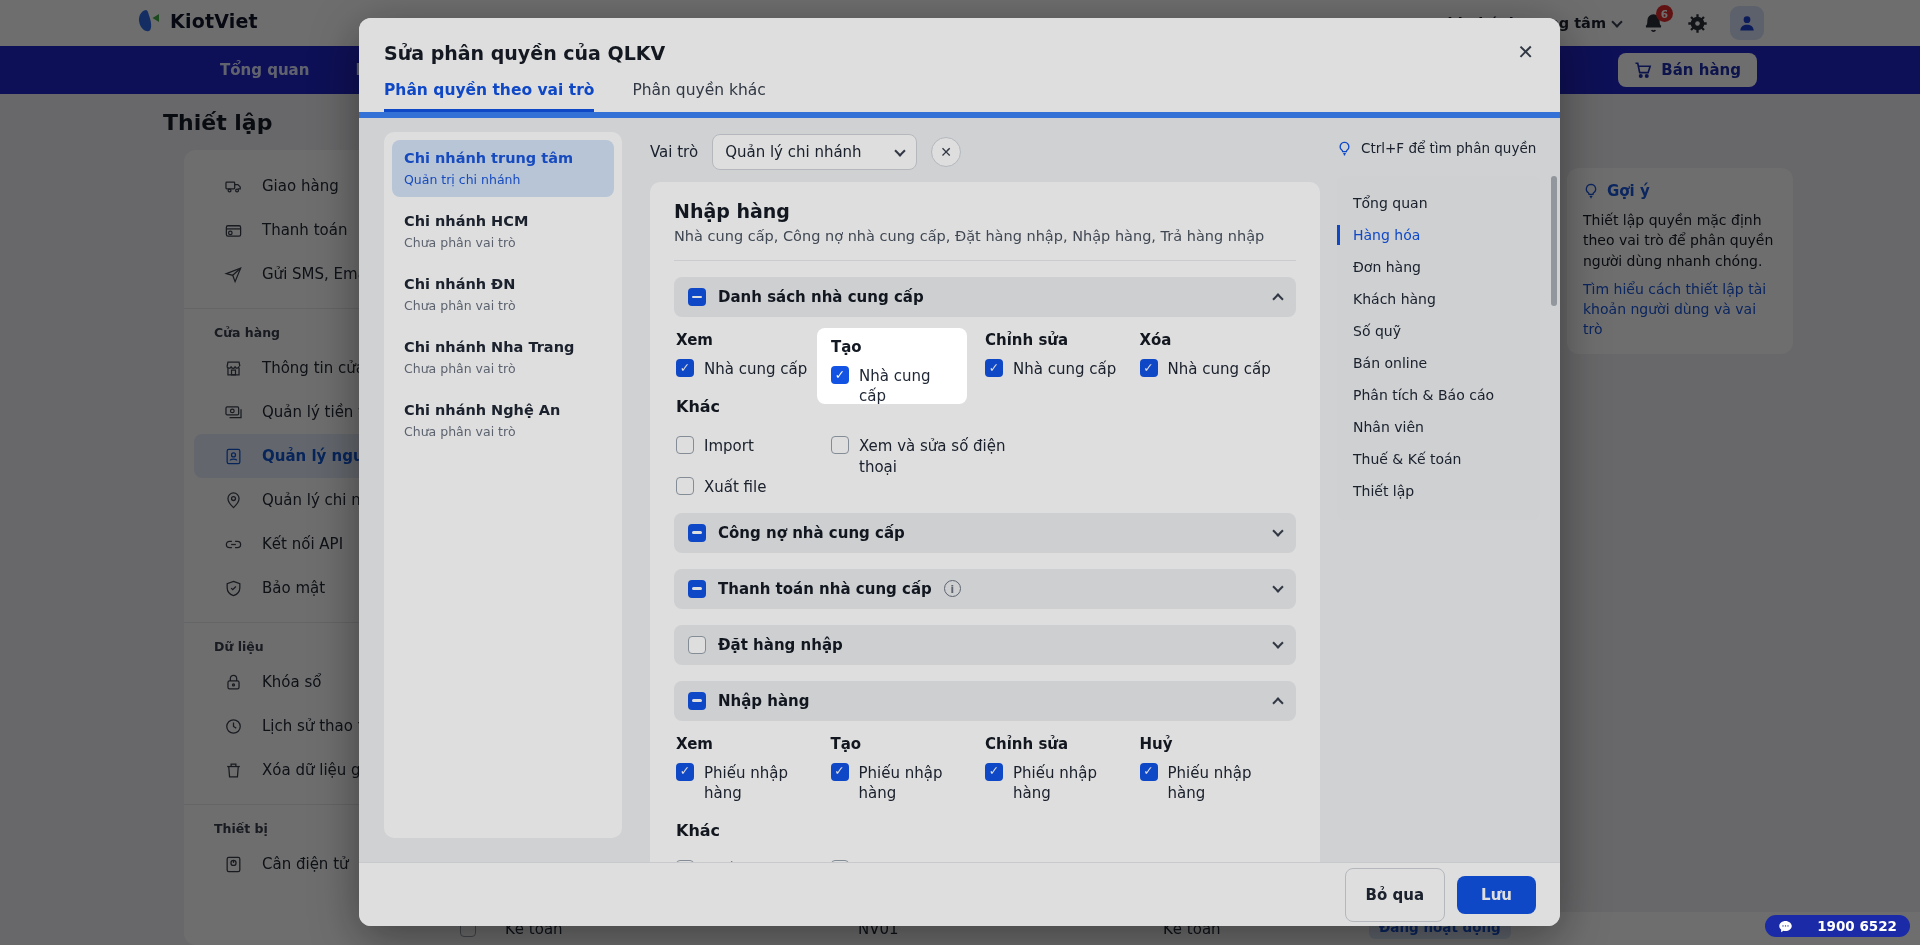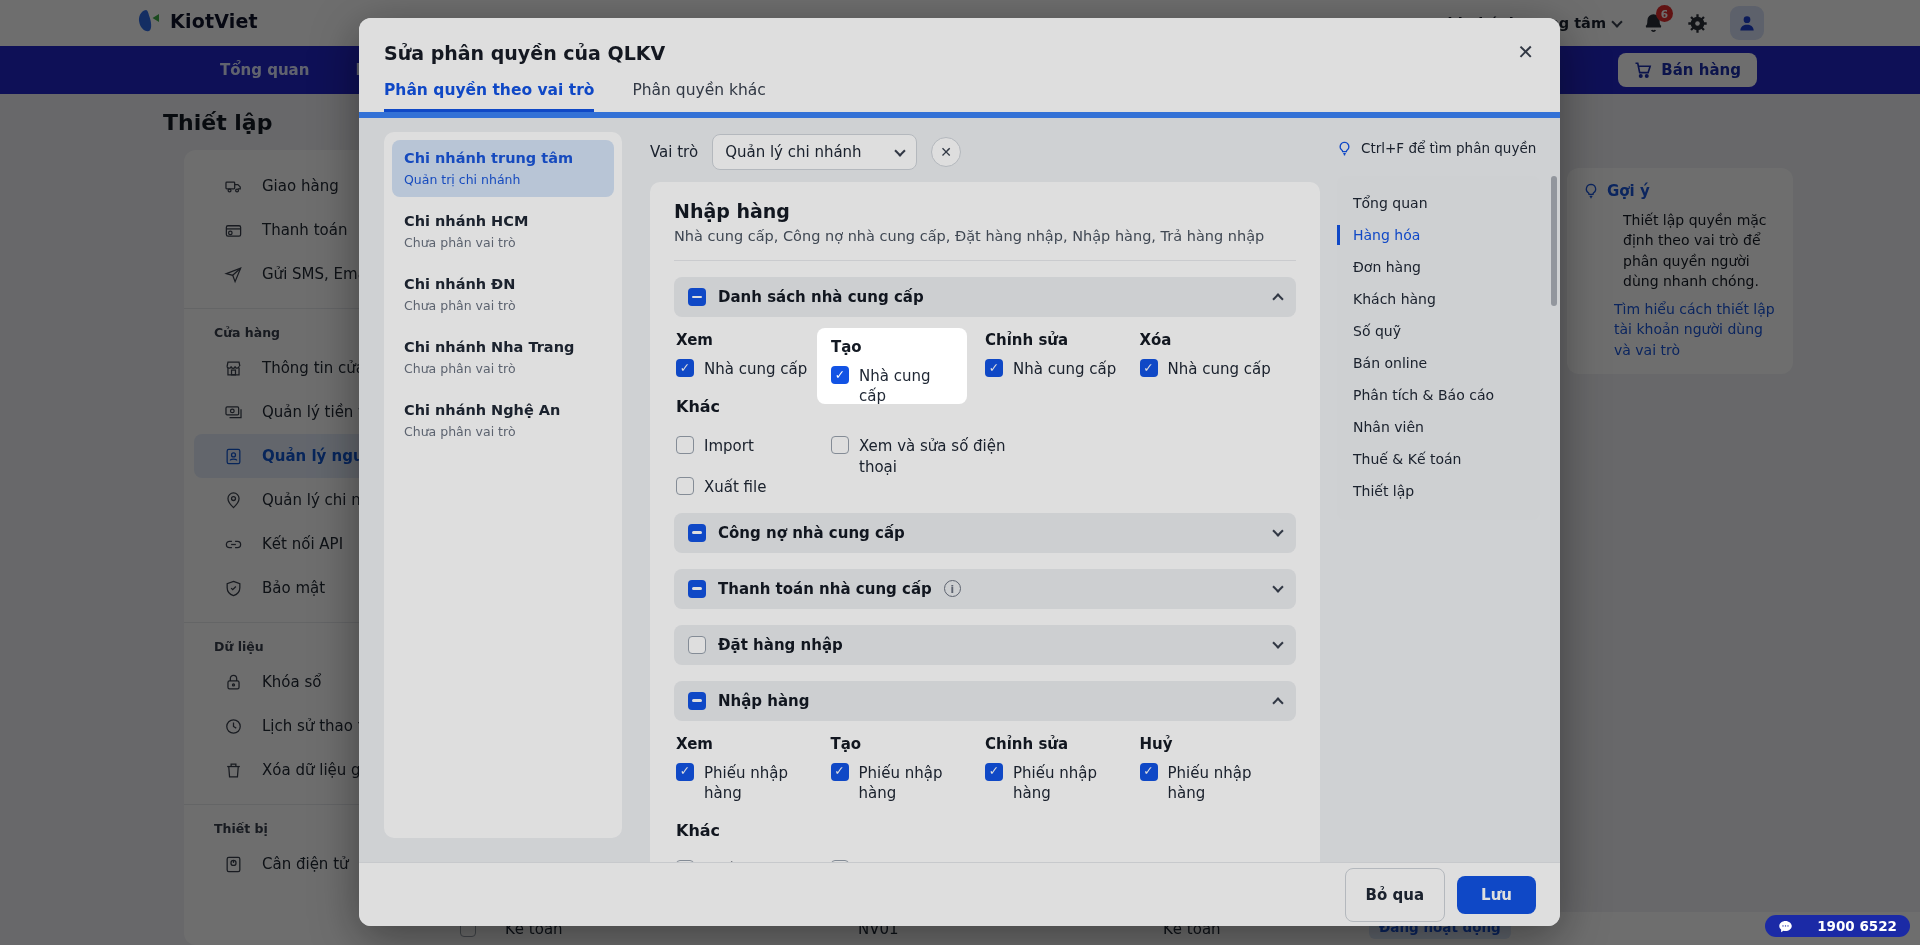--- a/index.html
+++ b/index.html
@@ -30,22 +30,22 @@
   .menu-row.active .micon{color:#1256d0;}
   .menu-div{border-top:1px solid #e6e8ec;margin:12px 0;}
   .menu-label{margin:16px 0 6px 30px;font-size:12.5px;font-weight:700;color:#39404d;}
   .bottom-strip{position:absolute;left:370px;right:0;top:912px;height:33px;background:#fff;}
   .row-cell{position:absolute;top:920px;font-size:15px;color:#1f2937;}
   .row-check{position:absolute;left:460px;top:921px;width:16px;height:16px;border:1.5px solid #9aa2ad;border-radius:4px;background:#fff;}
   .status-pill{position:absolute;left:1369px;top:915px;background:#dce8fb;color:#1a56db;font-size:13.5px;font-weight:600;
                padding:4px 10px;border-radius:6px;}
   .tip-card{position:absolute;left:1567px;top:168px;width:226px;background:#fff;border-radius:12px;padding:14px 16px;}
   .tip-head{display:flex;align-items:center;gap:8px;font-size:15px;font-weight:700;color:#1a56db;}
-  .tip-text{margin-top:10px;font-size:14px;line-height:1.45;color:#141a24;margin-left:40px;}
-  .tip-link{margin-top:8px;font-size:14px;line-height:1.45;color:#1a56db;margin-left:31px;}
+  .tip-text{margin-top:10px;font-size:14px;line-height:1.45;color:#141a24;}
+  .tip-link{margin-top:8px;font-size:14px;line-height:1.45;color:#1a56db;}
   
   .dim{position:absolute;inset:0;background:rgba(0,0,0,0.5);z-index:10;}
   
   .modal{position:absolute;left:359px;top:18px;width:1201px;height:908px;background:#eef0f3;border-radius:12px;
          box-shadow:0 12px 48px rgba(0,0,0,.4);z-index:20;overflow:hidden;}
   .m-head{position:absolute;top:0;left:0;right:0;height:100px;background:#fff;border-bottom:6px solid #3b82f6;}
   .m-title{position:absolute;left:25px;top:24px;font-size:19px;font-weight:700;color:#171c26;}
   .m-close{position:absolute;right:26px;top:24px;font-size:20px;color:#39414f;line-height:1;}
   .m-tabs{position:absolute;left:25px;bottom:0;display:flex;gap:38px;}
   .m-tab{padding-bottom:10px;font-size:15.5px;font-weight:500;color:#39414f;border-bottom:3px solid transparent;}

